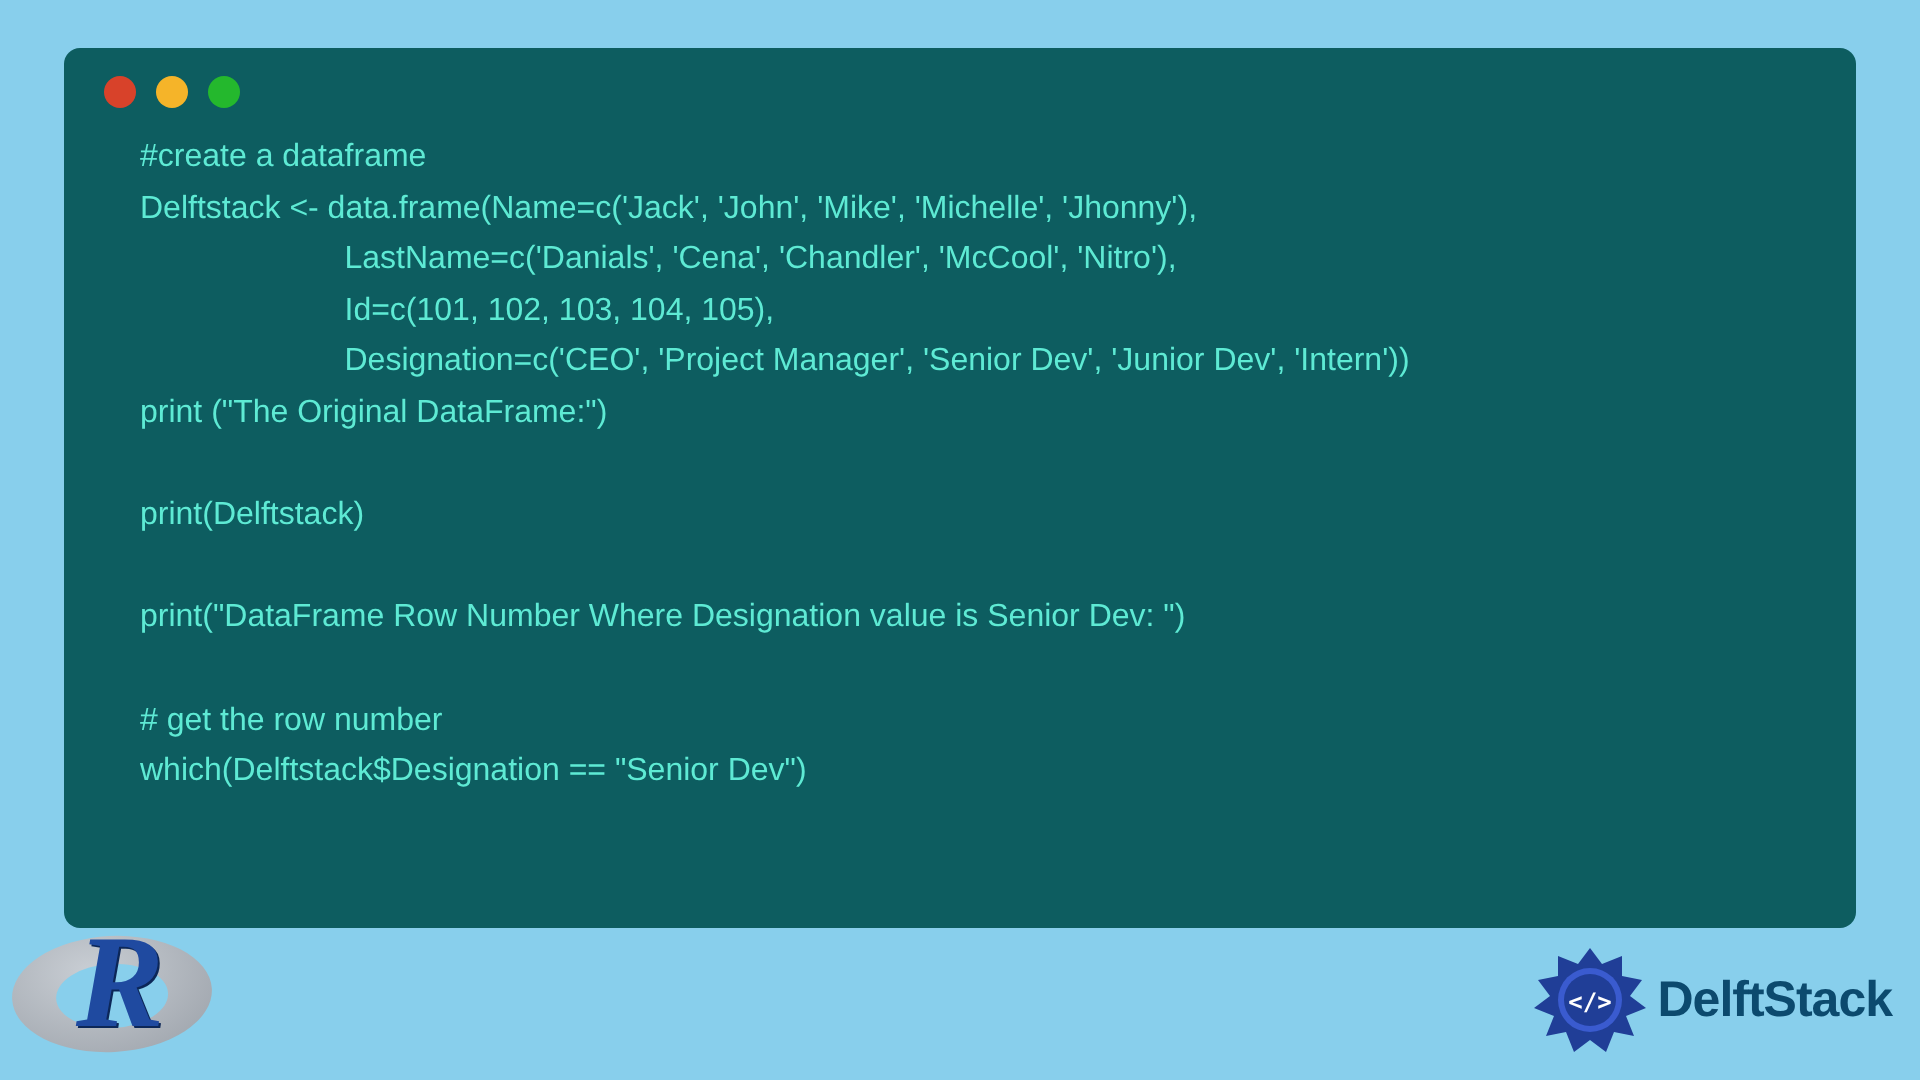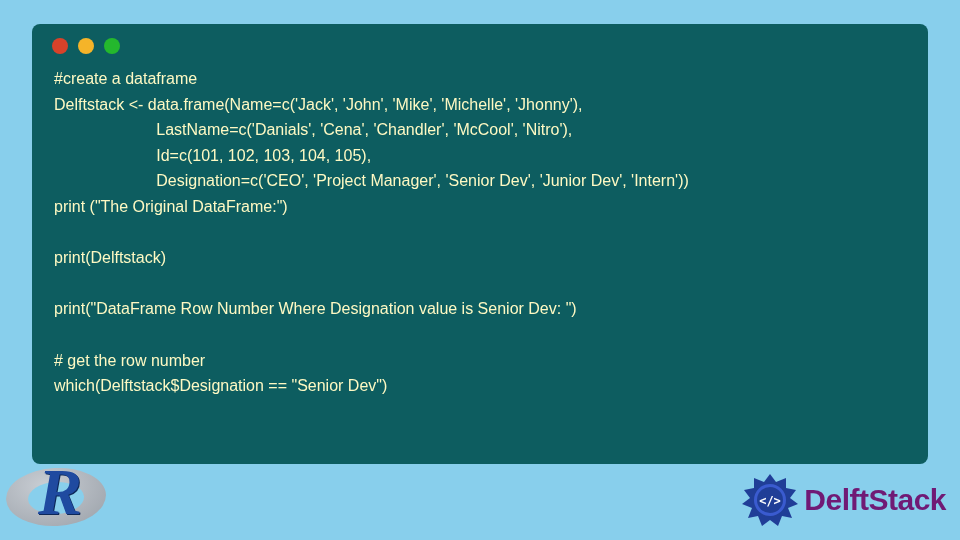--- a/index.html
+++ b/index.html
@@ -29,26 +29,26 @@
     }
     .dot {
       width: 16px;
       height: 16px;
       border-radius: 50%;
     }
     .dot.red { background: #d8422a; }
     .dot.yellow { background: #f5b429; }
     .dot.green { background: #24b82d; }
     .code {
-      color: #fef9c3;
+      color: #5eead4;
       font-family: "Segoe UI", Arial, sans-serif;
       font-size: 16px;
       line-height: 1.6;
       white-space: pre;
-      margin-left: 4px;
+      margin-left: 20px;
     }
     .r-logo {
       position: absolute;
       left: 2px;
       bottom: 8px;
       width: 110px;
       height: 72px;
     }
     .r-logo .ellipse {
       position: absolute;
@@ -90,23 +90,23 @@
       gap: 6px;
     }
     .delftstack-logo .badge {
       width: 56px;
       height: 56px;
       position: relative;
     }
     .delftstack-logo .badge svg { width: 56px; height: 56px; }
     .delftstack-logo .brand {
       font-family: Arial, sans-serif;
-      font-size: 30px;
+      font-size: 25px;
       font-weight: 600;
-      color: #701a75;
+      color: #0c4a6e;
       letter-spacing: -0.5px;
     }
   </style>
 </head>
 <body>
 
 <div class="code-window">
   <div class="traffic-lights">
     <div class="dot red"></div>
     <div class="dot yellow"></div>

